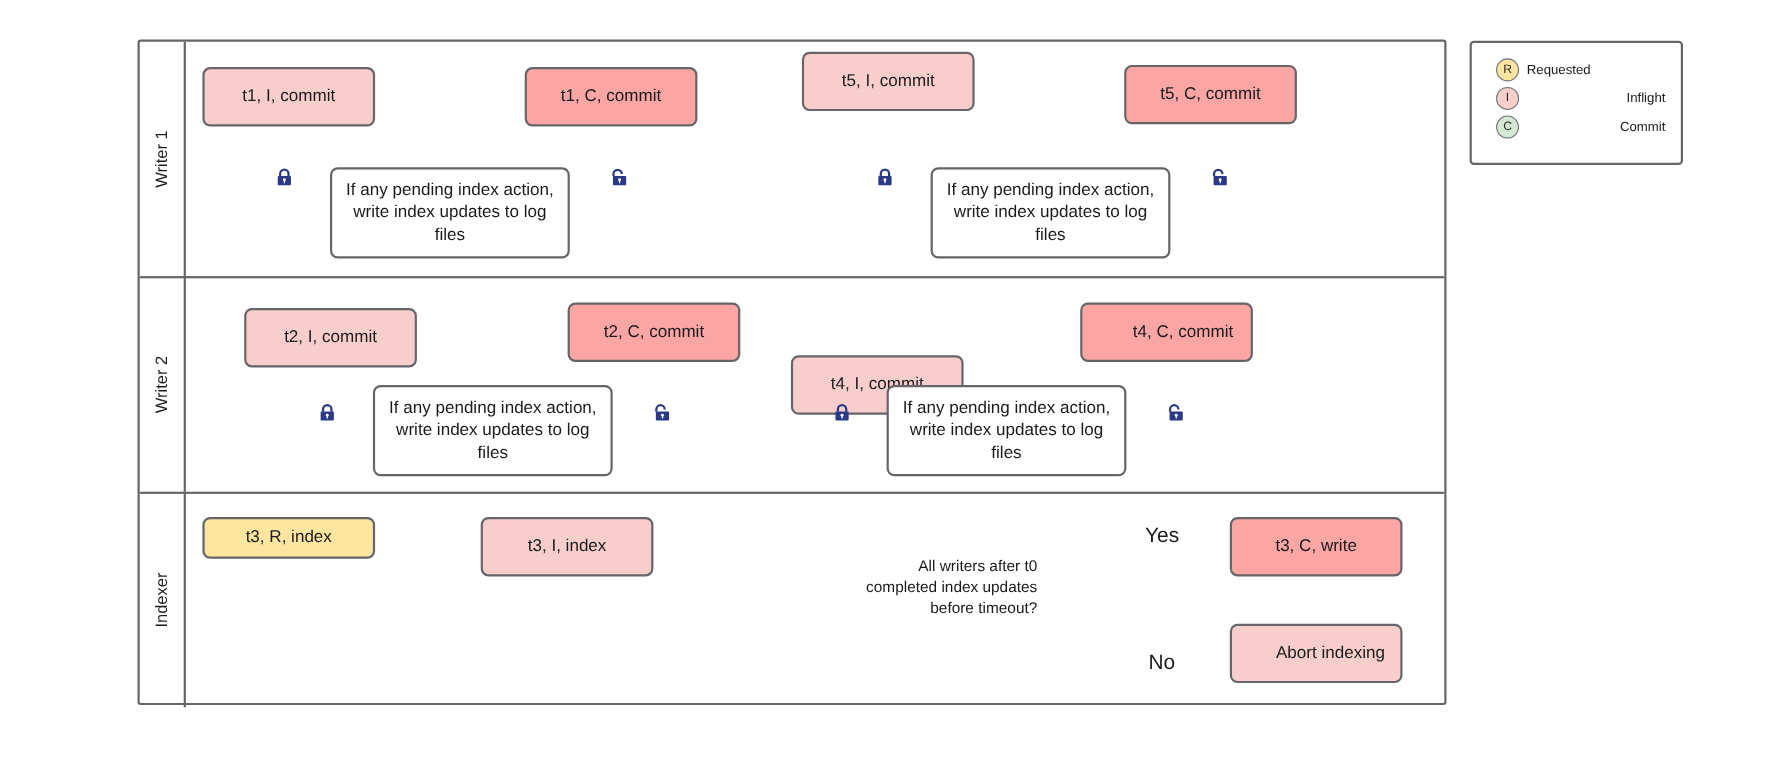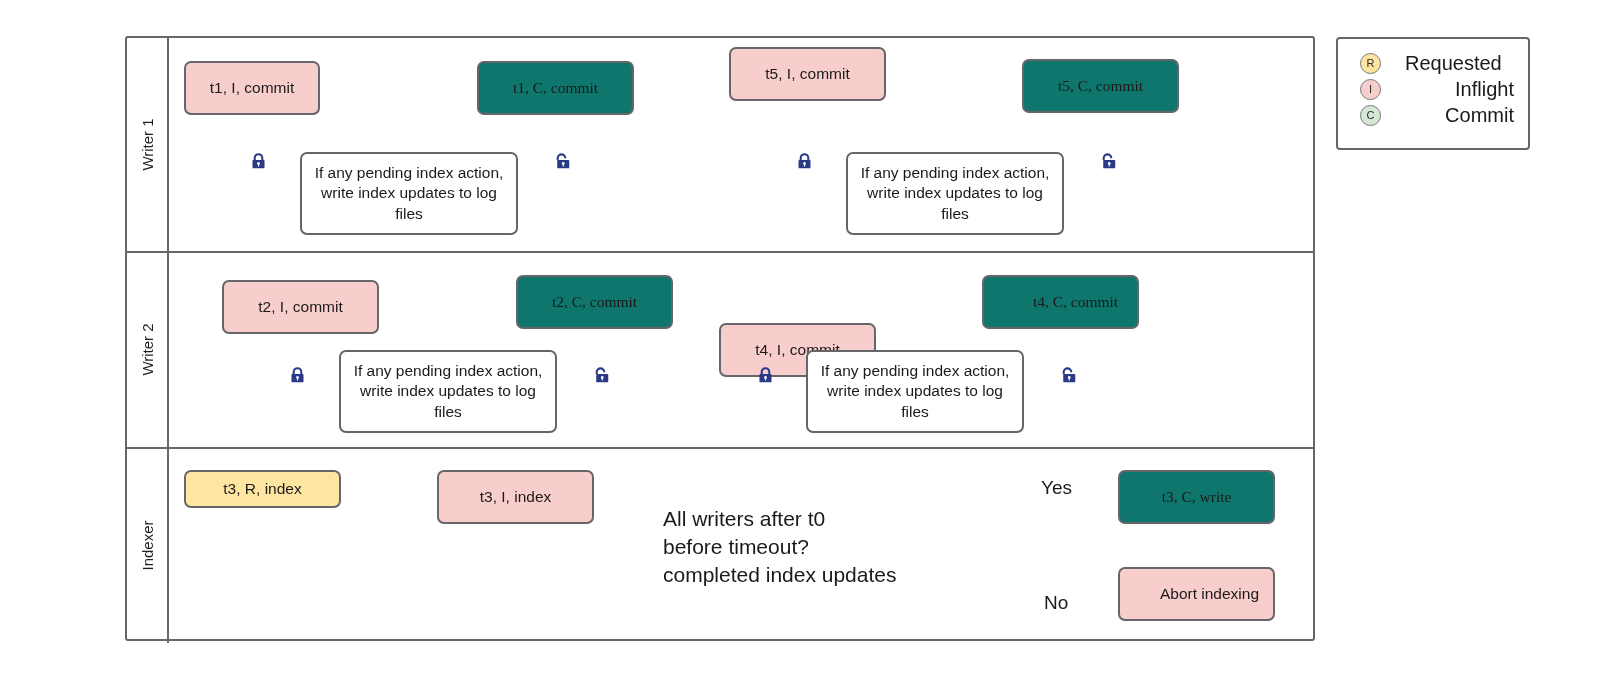--- a/index.html
+++ b/index.html
@@ -77,29 +77,29 @@
     display: flex;
     align-items: center;
     justify-content: center;
     text-align: center;
     font-size: 15.5px;
     color: #1a1a1a;
     line-height: 1.32;
     padding: 2px 6px;
   }
   .node.inflight { background: #f8cecc; }
-  .node.commit   { background: #0f766e; font-family: Liberation Serif, serif; }
+  .node.commit   { background: #fca5a5; }
   .node.requested{ background: #ffe6a0; }
   .node.process  { background: #ffffff; }
 
   
   .diamond-text {
     position: absolute;
-    text-align: left;
-    font-size: 21px;
+    text-align: right;
+    font-size: 14px;
     color: #1a1a1a;
     line-height: 1.34;
     white-space: nowrap;
   }
 
   
   .edge-label {
     position: absolute;
     font-size: 19px;
     color: #1a1a1a;
@@ -133,25 +133,24 @@
     align-items: center;
     justify-content: center;
     font-size: 11px;
     color: #2a2a2a;
     flex: 0 0 auto;
   }
   .legend-badge.r { background: #ffe6a0; }
   .legend-badge.i { background: #f8cecc; }
   .legend-badge.c { background: #d5e8d4; }
   .legend-text {
-    font-size: 20px;
+    font-size: 12px;
     color: #1a1a1a;
     flex: 1 1 auto;
     text-align: right;
-    margin-left: 17px;
   }
   .legend-row.first .legend-text { text-align: left; }
 
   
   .lock {
     position: absolute;
     width: 19px; height: 19px;
   }
 </style>
 </head>
@@ -211,21 +210,21 @@
     </div>
     <div class="lane-div" style="top:409px;"></div>
 
     <div class="lane-labelcol" style="top:409px; bottom:0; height:196px;">
       <div class="lane-label">
         <span>Indexer</span>
       </div>
     </div>
   </div>
 
-  <div class="node inflight" style="left:184px; top:61px; width:136px; height:54px;">t1, I, commit</div>
+  <div class="node inflight" style="left:184px; top:61px; width:157px; height:54px;">t1, I, commit</div>
 
   <div class="node commit" style="left:477px; top:61px; width:157px; height:54px;">t1, C, commit</div>
 
   <div class="node process" style="left:300px; top:152px; width:218px; height:83px;">If any pending index action, write index updates to log files</div>
 
   <div class="node inflight" style="left:729px; top:47px; width:157px; height:54px;">t5, I, commit</div>
 
   <div class="node commit" style="left:1022px; top:59px; width:157px; height:54px;">t5, C, commit</div>
 
   <div class="node process" style="left:846px; top:152px; width:218px; height:83px;">If any pending index action, write index updates to log files</div>
@@ -241,22 +240,22 @@
   <div class="node commit" style="left:982px; top:275px; width:157px; height:54px;padding-left:36px;">t4, C, commit</div>
 
   <div class="node process" style="left:806px; top:350px; width:218px; height:83px;">If any pending index action, write index updates to log files</div>
 
   <div class="node requested" style="left:184px; top:470px; width:157px; height:38px;">t3, R, index</div>
 
   <div class="node inflight" style="left:437px; top:470px; width:157px; height:54px;">t3, I, index</div>
 
   <div class="diamond-text" style="left:663px; top:505px; width:280px;">
     <div>All writers after t0</div>
+    <div>completed index updates</div>
     <div>before timeout?</div>
-    <div>completed index updates</div>
   </div>
 
   <div class="edge-label" style="left:1041px; top:477px;">Yes</div>
   <div class="edge-label" style="left:1044px; top:592px;">No</div>
 
   <div class="node commit" style="left:1118px; top:470px; width:157px; height:54px;">t3, C, write</div>
 
   <div class="node inflight" style="left:1118px; top:567px; width:157px; height:54px;padding-left:32px;">Abort indexing</div>
 
   <svg class="lock" viewBox="0 0 24 24" style="left:249px; top:152px;">

